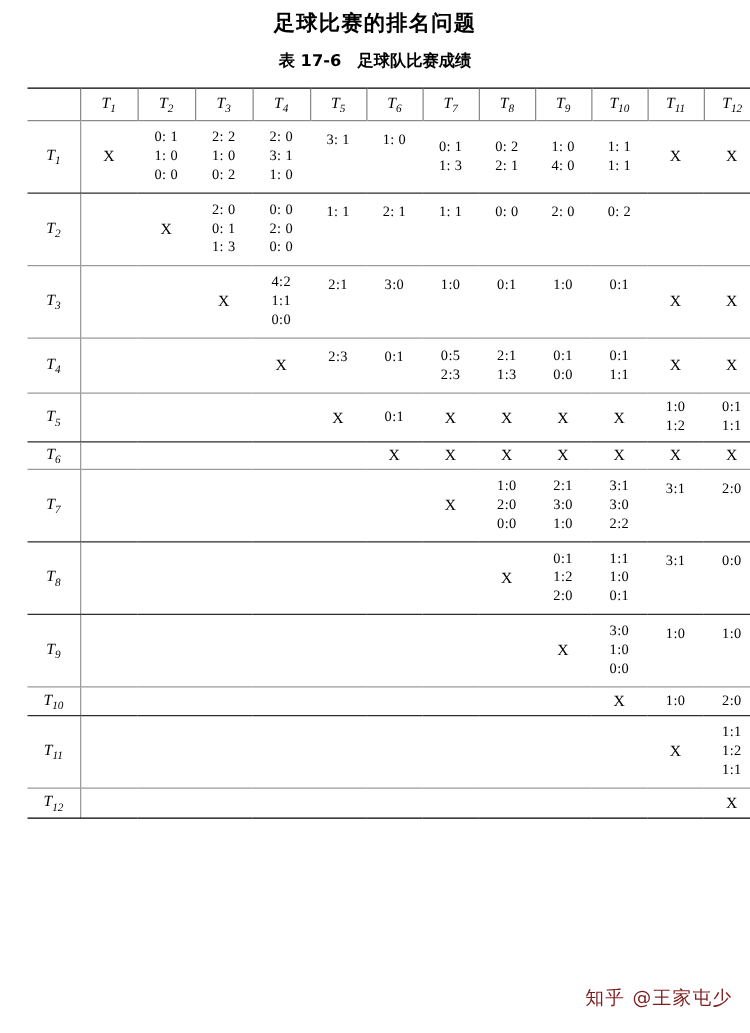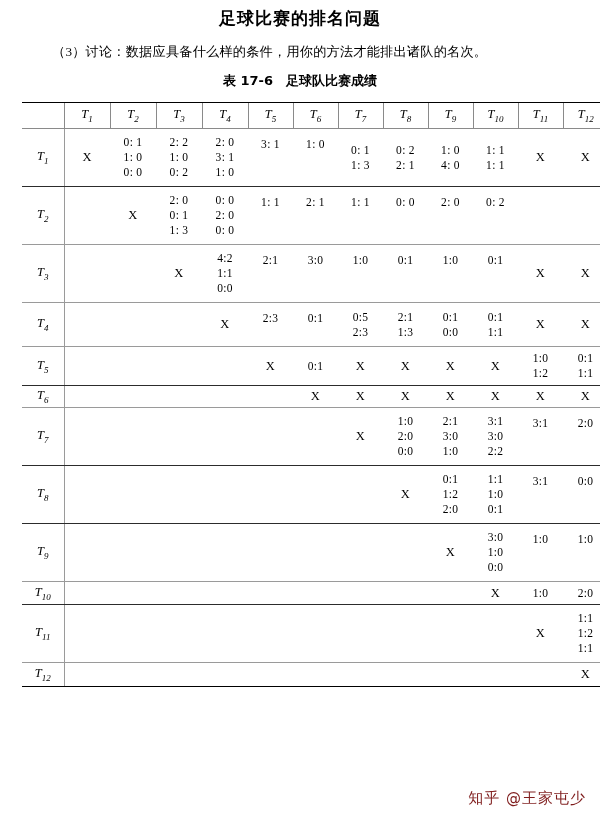--- a/index.html
+++ b/index.html
@@ -132,21 +132,20 @@
     white-space: nowrap;
     pointer-events: none;
   }
 </style>
 </head>
 <body>
 
 <h1 class="doc-title">足球比赛的排名问题</h1>
 
 <div class="body-text">
-  <p class="para indent">（3）讨论：数据应具备什么样的条件，用你的方法才能排出诸队的名次。</p>
 </div>
 
 <div class="table-caption">表 17-6　足球队比赛成绩</div>
 
 <div class="table-wrap">
   <table class="scores">
     <colgroup>
       <col style="width:42px">
       <col style="width:46px">
         <col style="width:46px">

